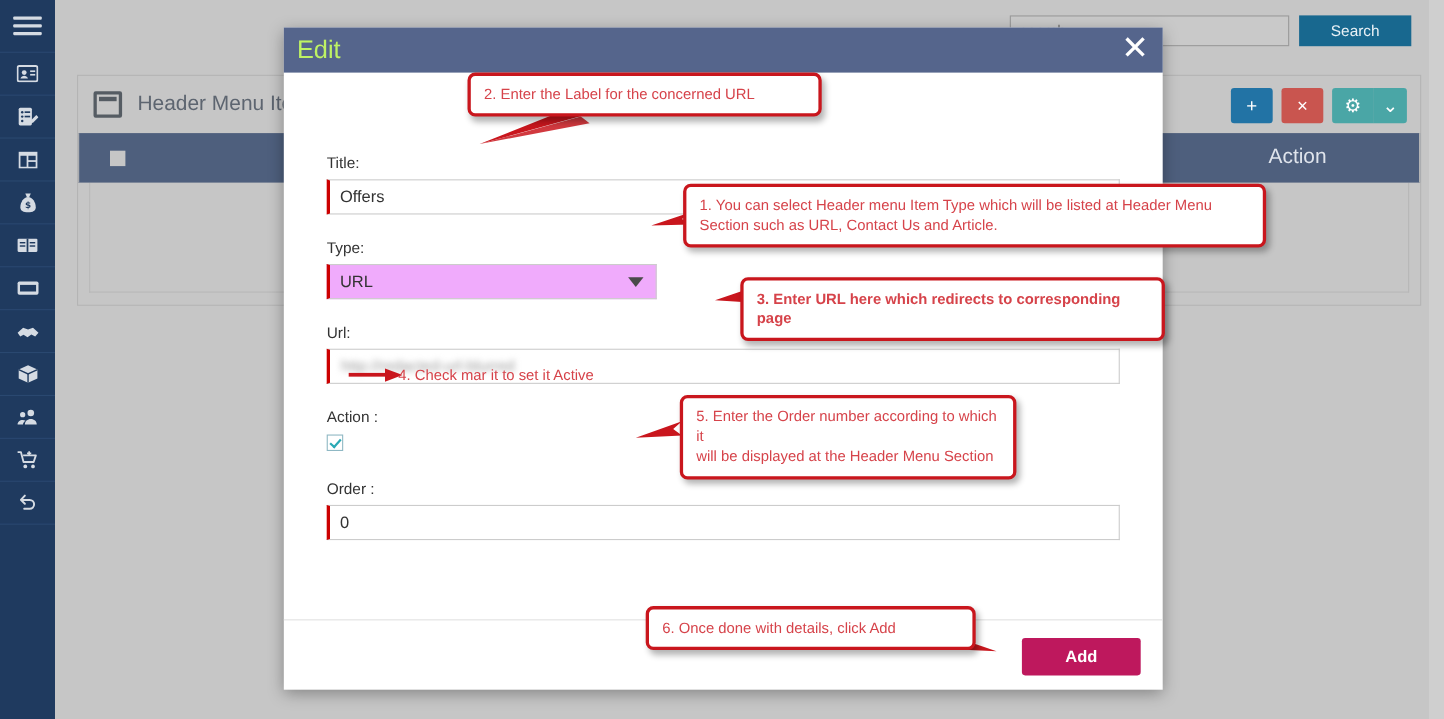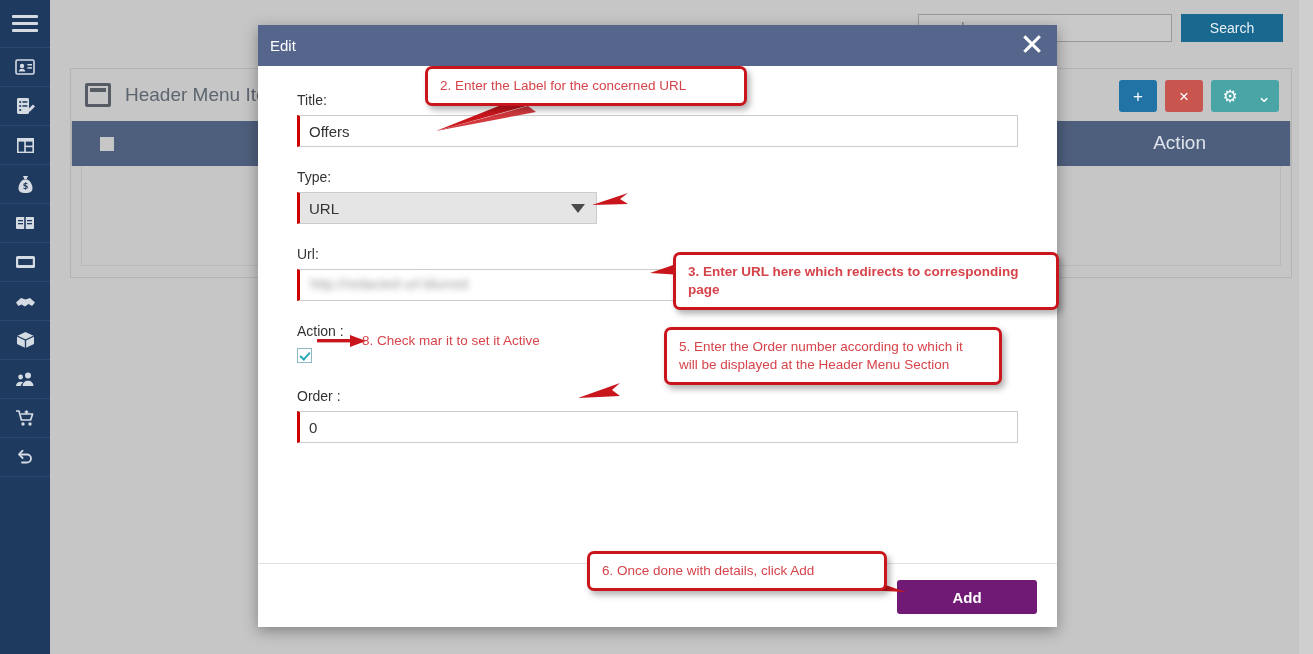--- a/index.html
+++ b/index.html
@@ -116,46 +116,46 @@
     width: 799px; height: 602px;
     background: #fff;
     box-shadow: 0 4px 14px rgba(0,0,0,.35);
   }
   .modal-header {
     height: 41px; background: #55658c;
     display: flex; align-items: center;
     padding: 0 12px;
     position: relative;
   }
-  .modal-title { color: #ffffff; font-size: 15px; }
+  .modal-title { color: #bef264; font-size: 23px; }
   .modal-close {
     position: absolute; right: 10px; top: 6px;
     width: 30px; height: 30px;
     color: #fff; font-size: 30px; line-height: 28px; text-align: center;
     cursor: pointer; font-weight: 300;
     font-family: "DejaVu Sans", sans-serif;
   }
-  .modal-body { position: relative; height: 497px; padding: 26px 39px 0 39px; }
+  .modal-body { position: relative; height: 497px; padding: 26px 39px 0 39px; margin-top: 48px; }
   .field-label {
     font-size: 14px; color: #333; margin-bottom: 7px; display:block;
   }
   .field-gap { height: 22px; }
   .txt {
     width: 721px; height: 32px;
     border: 1px solid #ccc; border-left: 3px solid #c00;
     font-size: 15px; color: #333; padding: 0 9px;
     font-family: "Liberation Sans", sans-serif;
     background: #fff;
   }
   .sel-wrap { position: relative; width: 300px; }
   .sel {
     width: 300px; height: 32px;
     border: 1px solid #ccc; border-left: 3px solid #c00;
     font-size: 15px; color: #333; padding: 0 9px;
-    display: flex; align-items: center; background:#e5e5e5;
+    display: flex; align-items: center; background:#f0abfc;
   }
   .sel-arrow {
     position: absolute; right: 12px; top: 12px;
     width: 0; height: 0;
     border-left: 7px solid transparent; border-right: 7px solid transparent;
     border-top: 9px solid #4a4a4a;
   }
   .url-blur {
     position: relative; overflow: hidden;
   }
@@ -175,22 +175,22 @@
     width: 4px; height: 8px;
     border: solid #2aa9b5; border-width: 0 2px 2px 0;
     transform: rotate(42deg);
   }
   .modal-footer {
     position:absolute; left:0; right:0; bottom: 0; height: 64px;
     border-top: 1px solid #e2e2e2;
   }
   .add-btn {
     position: absolute; right: 20px; top: 16px;
-    width: 140px; height: 34px;
-    background: #701a75; color: #fff;
+    width: 108px; height: 34px;
+    background: #be185d; color: #fff;
     border: none; border-radius: 3px;
     font-size: 15px; font-weight: bold; cursor: pointer;
     font-family: "Liberation Sans", sans-serif;
   }
 
   
   .callout {
     position: absolute;
     background: #fff;
     border: 3px solid #c9161d;
@@ -422,23 +422,25 @@
     <rect x="317" y="339" width="36" height="3.4" fill="#c9161d"></rect>
     <polygon points="366,341 350,335 350,347" fill="#c9161d"></polygon>
 
     <polygon points="578,398 620,383 612,390 620,396" fill="#c9161d"></polygon>
 
     <polygon points="906,592 862,577 870,584 862,590" fill="#c9161d"></polygon>
   </svg>
 
   <div class="callout" id="c2" style="left:425px; top:66px; width:322px;">2. Enter the Label for the concerned URL</div>
 
+  <div class="callout" id="c1" style="left:621px; top:167px; width:530px;">1. You can select Header menu Item Type which will be listed at Header Menu
+      Section such as URL, Contact Us and Article.</div>
 
   <div class="callout" id="c3" style="left:673px; top:252px; width:386px;font-weight:bold;">3. Enter URL here which redirects to corresponding page</div>
 
-  <div class="callout" id="c4" style="left:362px; top:330px; width:198px; border:none; background:transparent; box-shadow:none; padding:2px 0; font-size:13.5px;">8. Check mar it to set it Active</div>
-
-  <div class="callout" id="c5" style="left:618px; top:327px; width:338px;margin-left:46px;">5.  Enter the Order number according to which it
+  <div class="callout" id="c4" style="left:362px; top:330px; width:198px; border:none; background:transparent; box-shadow:none; padding:2px 0; font-size:13.5px;">4. Check mar it to set it Active</div>
+
+  <div class="callout" id="c5" style="left:618px; top:359px; width:306px;">5.  Enter the Order number according to which it
       will be displayed at the Header Menu Section</div>
 
   <div class="callout" id="c6" style="left:587px; top:551px; width:300px;">6.  Once done with details, click Add</div>
 
 </div>
 
 </body></html>

